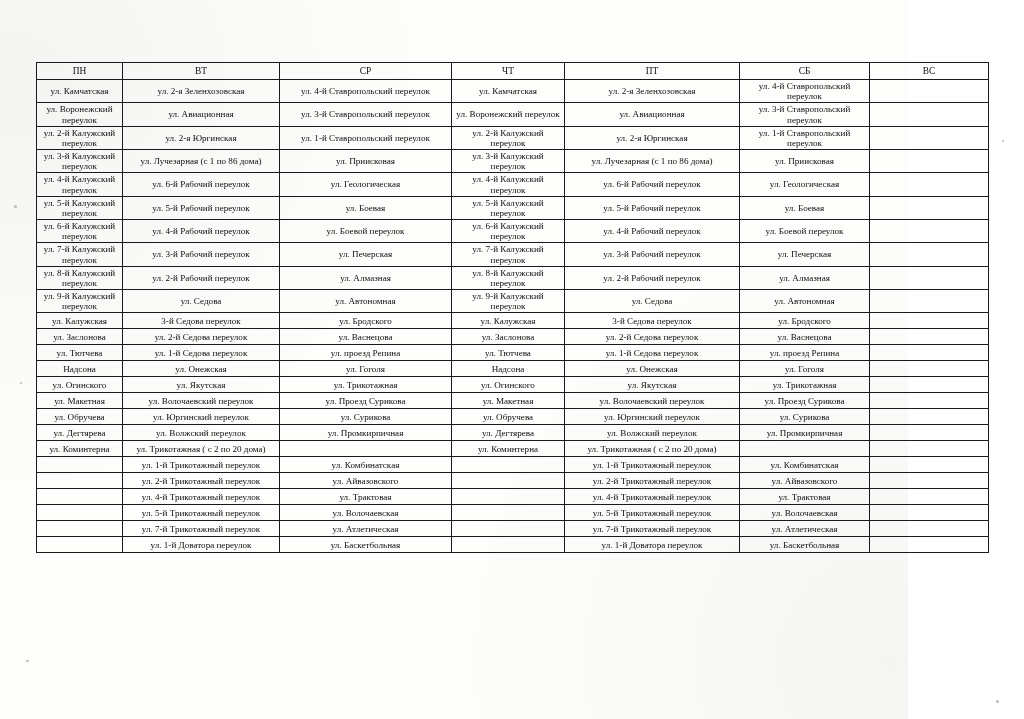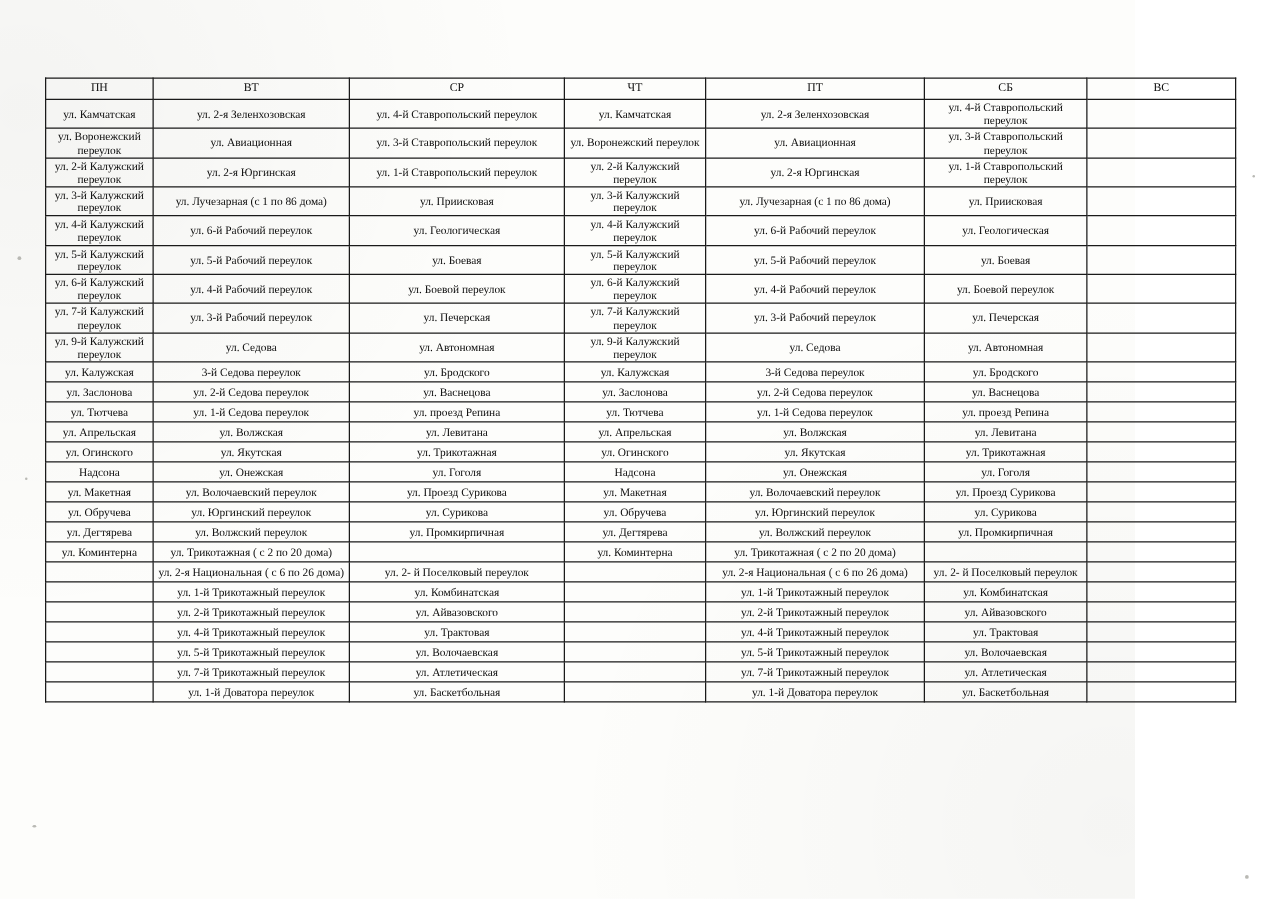--- a/index.html
+++ b/index.html
@@ -168,20 +168,29 @@
         <tr>
           <td>ул. 7-й Калужский переулок</td>
           <td>ул. 3-й Рабочий переулок</td>
           <td>ул. Печерская</td>
           <td>ул. 7-й Калужский переулок</td>
           <td>ул. 3-й Рабочий переулок</td>
           <td>ул. Печерская</td>
           <td class="empty"></td>
         </tr>
         <tr>
+          <td>ул. 8-й Калужский переулок</td>
+          <td>ул. 2-й Рабочий переулок</td>
+          <td>ул. Алмазная</td>
+          <td>ул. 8-й Калужский переулок</td>
+          <td>ул. 2-й Рабочий переулок</td>
+          <td>ул. Алмазная</td>
+          <td class="empty"></td>
+        </tr>
+        <tr>
           <td>ул. 9-й Калужский переулок</td>
           <td>ул. Седова</td>
           <td>ул. Автономная</td>
           <td>ул. 9-й Калужский переулок</td>
           <td>ул. Седова</td>
           <td>ул. Автономная</td>
           <td class="empty"></td>
         </tr>
         <tr>
           <td>ул. Калужская</td>
@@ -204,47 +213,38 @@
         <tr>
           <td>ул. Тютчева</td>
           <td>ул. 1-й Седова переулок</td>
           <td>ул. проезд Репина</td>
           <td>ул. Тютчева</td>
           <td>ул. 1-й Седова переулок</td>
           <td>ул. проезд Репина</td>
           <td class="empty"></td>
         </tr>
         <tr>
-          <td>ул. Апрельская</td>
-          <td>ул. Волжская</td>
-          <td>ул. Левитана</td>
-          <td>ул. Апрельская</td>
-          <td>ул. Волжская</td>
-          <td>ул. Левитана</td>
+          <td>Надсона</td>
+          <td>ул. Онежская</td>
+          <td>ул. Гоголя</td>
+          <td>Надсона</td>
+          <td>ул. Онежская</td>
+          <td>ул. Гоголя</td>
           <td class="empty"></td>
         </tr>
         <tr>
           <td>ул. Огинского</td>
           <td>ул. Якутская</td>
           <td>ул. Трикотажная</td>
           <td>ул. Огинского</td>
           <td>ул. Якутская</td>
           <td>ул. Трикотажная</td>
           <td class="empty"></td>
         </tr>
         <tr>
-          <td>Надсона</td>
-          <td>ул. Онежская</td>
-          <td>ул. Гоголя</td>
-          <td>Надсона</td>
-          <td>ул. Онежская</td>
-          <td>ул. Гоголя</td>
-          <td class="empty"></td>
-        </tr>
-        <tr>
           <td>ул. Макетная</td>
           <td>ул. Волочаевский переулок</td>
           <td>ул. Проезд Сурикова</td>
           <td>ул. Макетная</td>
           <td>ул. Волочаевский переулок</td>
           <td>ул. Проезд Сурикова</td>
           <td class="empty"></td>
         </tr>
         <tr>
           <td>ул. Обручева</td>
@@ -267,29 +267,20 @@
         <tr>
           <td class="tall">ул. Коминтерна</td>
           <td class="tall">ул. Трикотажная ( с 2 по 20 дома)</td>
           <td class="empty tall"></td>
           <td class="tall">ул. Коминтерна</td>
           <td class="tall">ул. Трикотажная ( с 2 по 20 дома)</td>
           <td class="empty tall"></td>
           <td class="empty tall"></td>
         </tr>
         <tr>
-          <td class="empty tall"></td>
-          <td class="tall">ул. 2-я Национальная ( с 6 по 26 дома)</td>
-          <td class="tall">ул. 2- й Поселковый переулок</td>
-          <td class="empty tall"></td>
-          <td class="tall">ул. 2-я Национальная ( с 6 по 26 дома)</td>
-          <td class="tall">ул. 2- й Поселковый переулок</td>
-          <td class="empty tall"></td>
-        </tr>
-        <tr>
           <td class="empty"></td>
           <td>ул. 1-й Трикотажный переулок</td>
           <td>ул. Комбинатская</td>
           <td class="empty"></td>
           <td>ул. 1-й Трикотажный переулок</td>
           <td>ул. Комбинатская</td>
           <td class="empty"></td>
         </tr>
         <tr>
           <td class="empty"></td>

